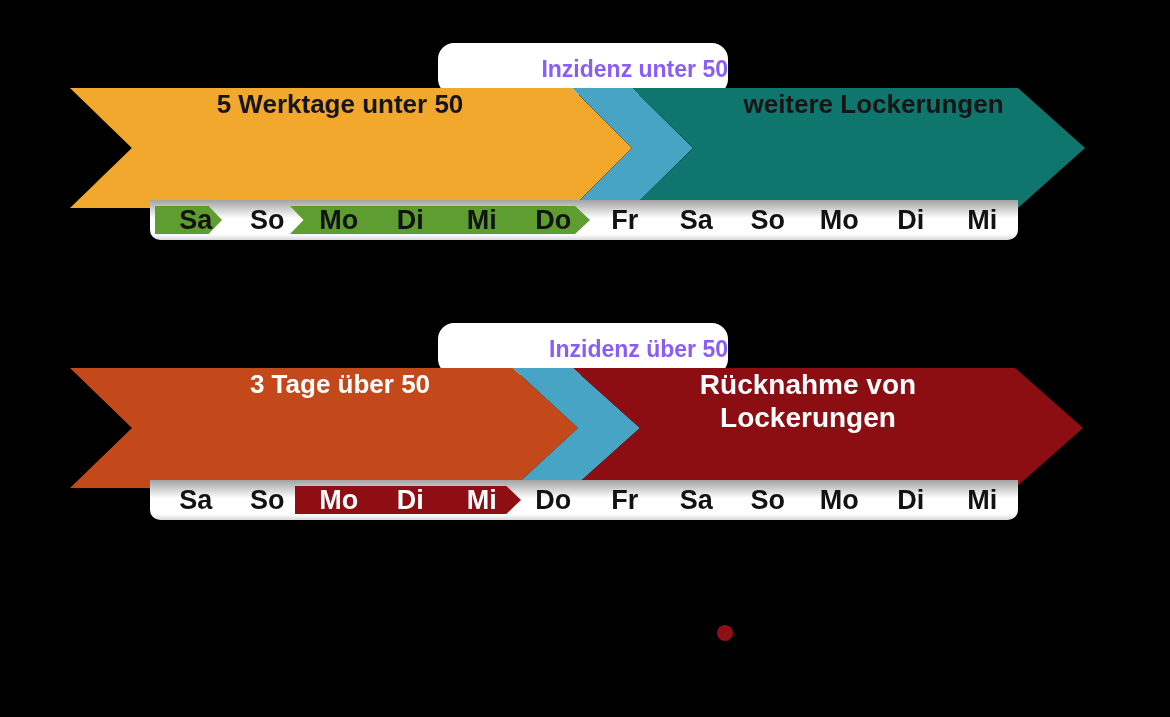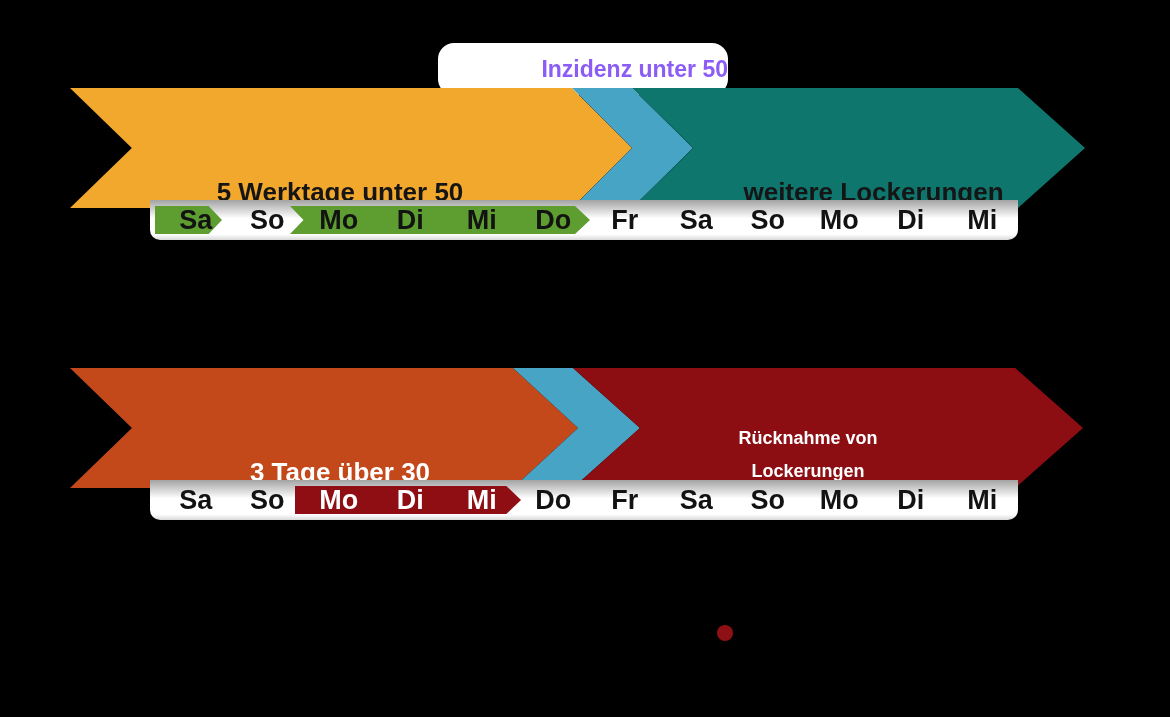--- a/index.html
+++ b/index.html
@@ -10,21 +10,21 @@
   
   .badge{
     position:absolute;left:438px;width:290px;height:52px;background:#fff;
     border-radius:16px;display:flex;align-items:center;justify-content:flex-end;
     color:#8b5cf6;font-size:23px;box-shadow:0 3px 6px rgba(0,0,0,.45);
   }
   .badge.top{top:43px;}
   .badge.bottom{top:323px;}
   
   .arrow{
-    position:absolute;height:120px;display:flex;align-items:flex-end;justify-content:center;
+    position:absolute;height:120px;display:flex;align-items:flex-start;justify-content:center;
     font-size:26px;line-height:32px;text-align:center;
   }
   .row-top .arrow{top:88px;}
   .row-bottom .arrow{top:368px;}
   .a-top-phase{
     left:70px;width:562px;background:#F2A72D;color:#151515;padding-right:22px;box-sizing:border-box;
     clip-path:polygon(0% 0%,89.3% 0%,100% 50%,89.3% 100%,0% 100%,11% 50%);
   }
   .a-top-join{
     left:572px;width:121px;background:#48A4C4;
@@ -39,21 +39,21 @@
     clip-path:polygon(0% 0%,87.2% 0%,100% 50%,87.2% 100%,0% 100%,12.2% 50%);
   }
   .a-bot-join{
     left:513px;width:127px;background:#48A4C4;
     clip-path:polygon(0% 0%,47.2% 0%,100% 50%,47.2% 100%,0% 100%,51.2% 50%);
   }
   .a-bot-outcome{
     left:573px;width:510px;background:#8C0E13;color:#fff;padding-right:40px;box-sizing:border-box;
     clip-path:polygon(0% 0%,86.7% 0%,100% 50%,86.7% 100%,0% 100%,13.1% 50%);
   }
-  .a-bot-outcome .wrap{display:block;max-width:250px;margin:0 auto;font-size:18px;line-height:33px;}
+  .a-bot-outcome .wrap{display:block;max-width:250px;margin:0 auto;font-size:28px;line-height:33px;}
   
   .strip{
     position:absolute;left:150px;width:858px;height:40px;
     background:linear-gradient(180deg,#a3a3a3 0%,#ffffff 46%,#ffffff 86%,#d8d8d8 100%);
     border-radius:0 0 10px 10px;display:flex;align-items:stretch;padding-left:10px;
   }
   .strip.top{top:200px;}
   .strip.bottom{top:480px;}
   .strip .day{
     position:relative;z-index:2;flex:1;text-align:center;line-height:40px;
@@ -108,24 +108,27 @@
       <span class="day">Mi</span>
       <span class="day">Do</span>
       <span class="day">Fr</span>
       <span class="day">Sa</span>
       <span class="day">So</span>
       <span class="day">Mo</span>
       <span class="day">Di</span>
       <span class="day">Mi</span>
     </div>
 
+  <div class="badge bottom">
+    <span>Inzidenz über 50</span>
+  </div>
 
   <div class="row-bottom">
     <div class="arrow a-bot-phase">
-      <span>3 Tage über 30</span>
+      <span>3 Tage über 50</span>
     </div>
     <div class="arrow a-bot-join"></div>
     <div class="arrow a-bot-outcome">
       <span class="wrap">Rücknahme von Lockerungen</span>
     </div>
   </div>
 
   <div class="strip bottom">
     <div class="hl hl-over"></div>
   <span class="day">Sa</span>

